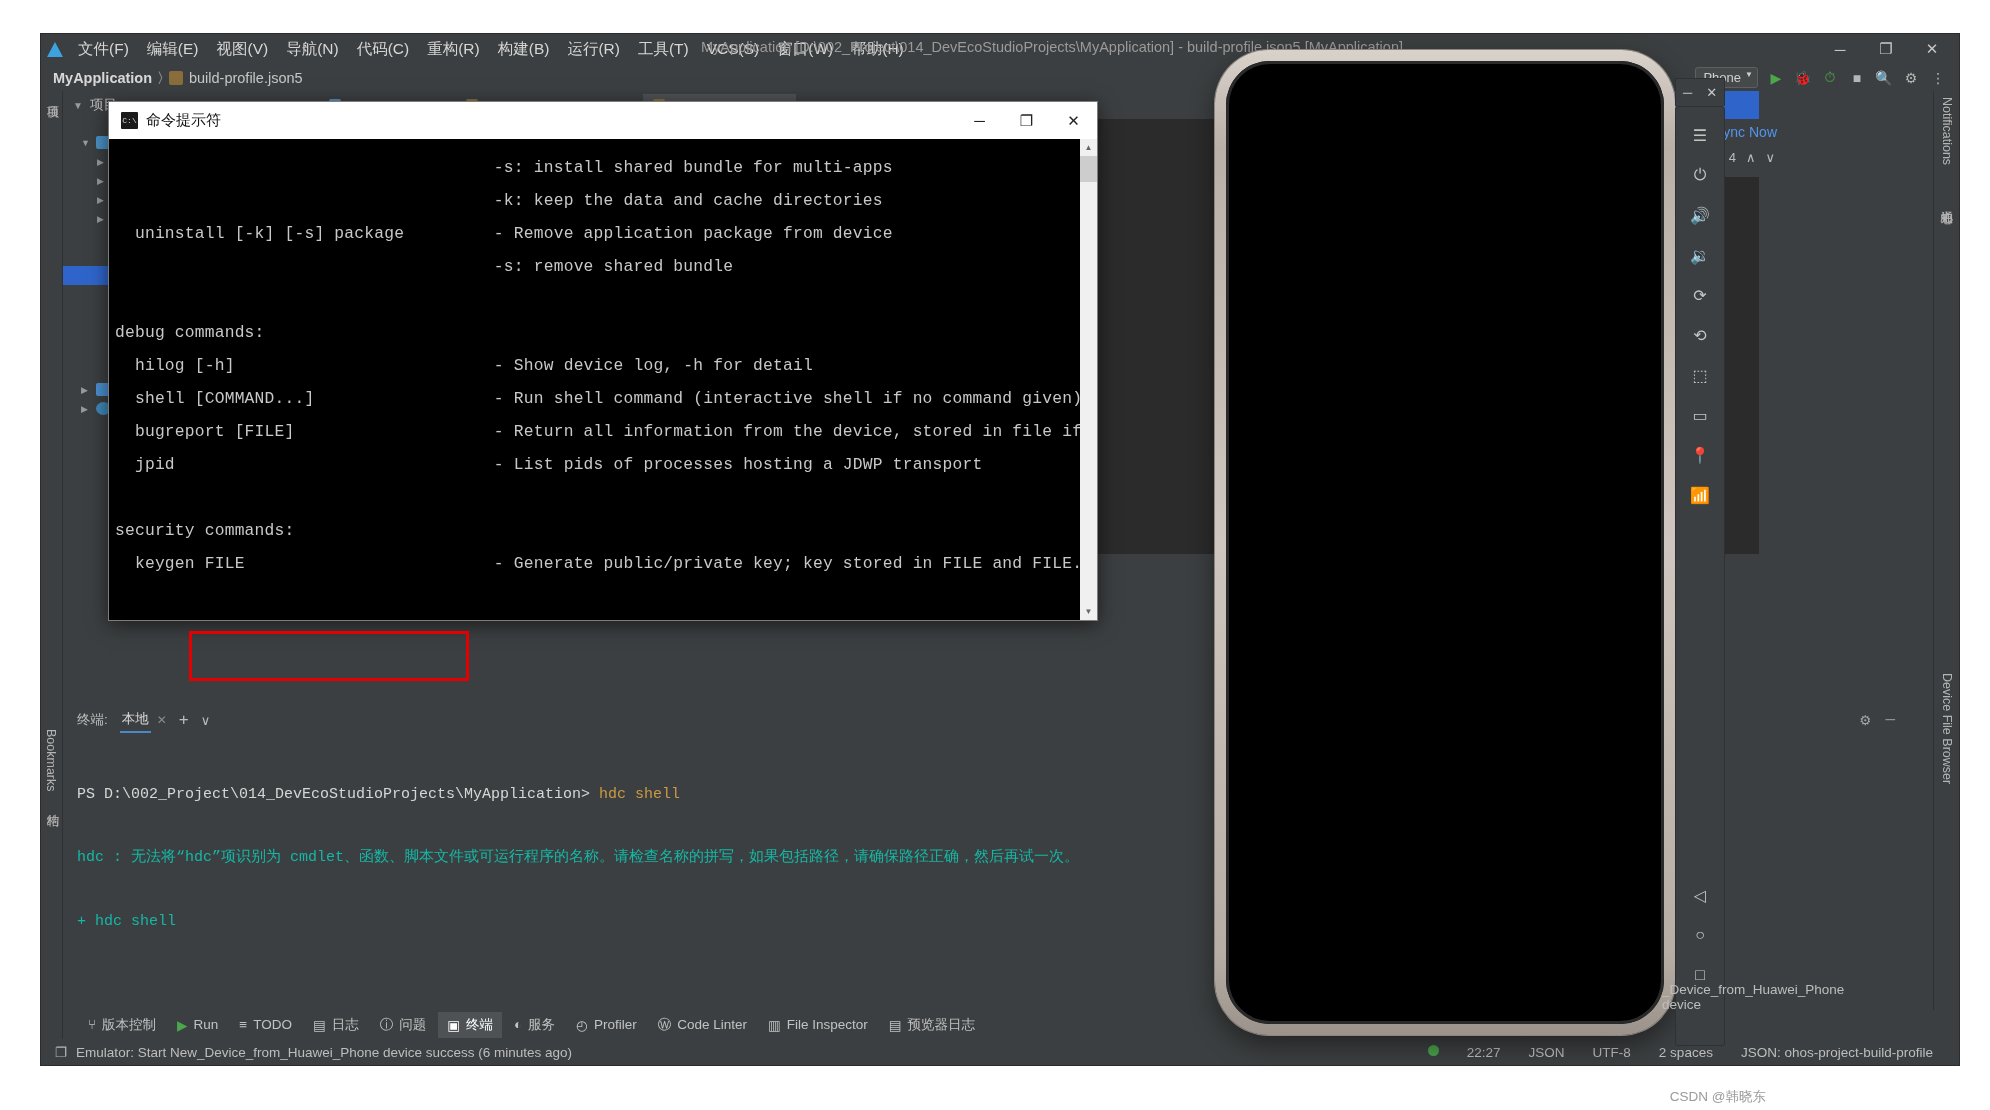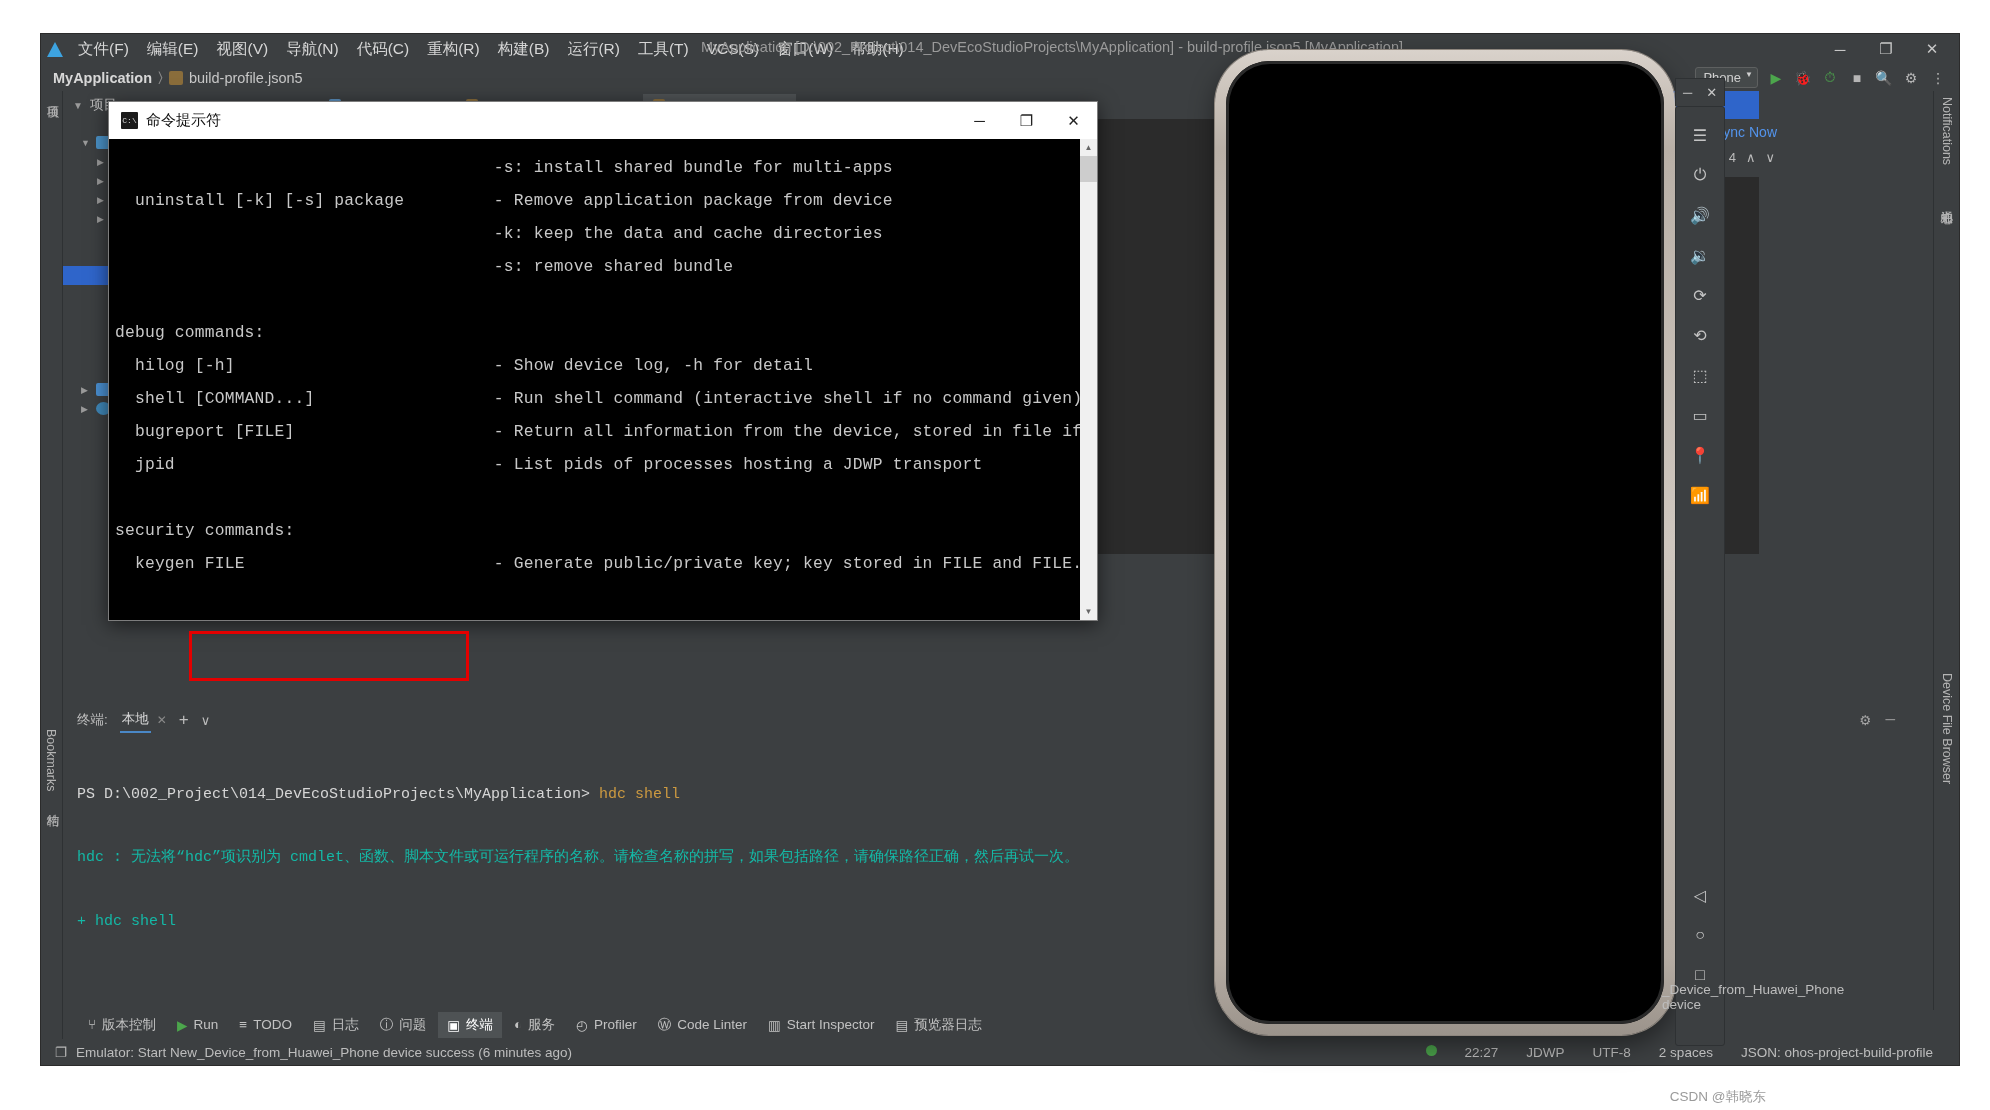--- a/index.html
+++ b/index.html
@@ -456,57 +456,57 @@
       <div class="tw">
         <span>◴</span>
         <span>Profiler</span>
       </div>
       <div class="tw">
         <span>Ⓦ</span>
         <span>Code Linter</span>
       </div>
       <div class="tw">
         <span>▥</span>
-        <span>Start Inspector</span>
+        <span>File Inspector</span>
       </div>
       <div class="tw">
         <span>▤</span>
         <span>预览器日志</span>
       </div>
     </div>
 
     <div class="statusbar">
       <span style="margin-right:9px;color:#b5b5b5;">❐</span>
       <span>Emulator: Start New_Device_from_Huawei_Phone device success (6 minutes ago)</span>
       <span class="status-right">
         <span class="dot"></span>
         <span>22:27</span>
-        <span>JDWP</span>
+        <span>JSON</span>
         <span>UTF-8</span>
         <span>2 spaces</span>
         <span>JSON: ohos-project-build-profile</span>
       </span>
     </div>
 
   </div>
 
   <div class="cmdwin">
     <div class="cmd-title">
       <span class="cmd-ico">C:\</span>
       <span>命令提示符</span>
       <span class="cmd-btns">
         <span class="cmd-btn">─</span>
         <span class="cmd-btn">❐</span>
         <span class="cmd-btn x">✕</span>
       </span>
     </div>
     <div class="cmd-body">
 <div>                                      -s: install shared bundle for multi-apps</div>
+<div>                                      -k: keep the data and cache directories</div>
 <div>  uninstall [-k] [-s] package         - Remove application package from device</div>
-<div>                                      -k: keep the data and cache directories</div>
 <div>                                      -s: remove shared bundle</div>
 <div>&nbsp;</div>
 <div>debug commands:</div>
 <div>  hilog [-h]                          - Show device log, -h for detail</div>
 <div>  shell [COMMAND...]                  - Run shell command (interactive shell if no command given)</div>
 <div>  bugreport [FILE]                    - Return all information from the device, stored in file if FILE is specified</div>
 <div>  jpid                                - List pids of processes hosting a JDWP transport</div>
 <div>&nbsp;</div>
 <div>security commands:</div>
 <div>  keygen FILE                         - Generate public/private key; key stored in FILE and FILE.pub</div>

